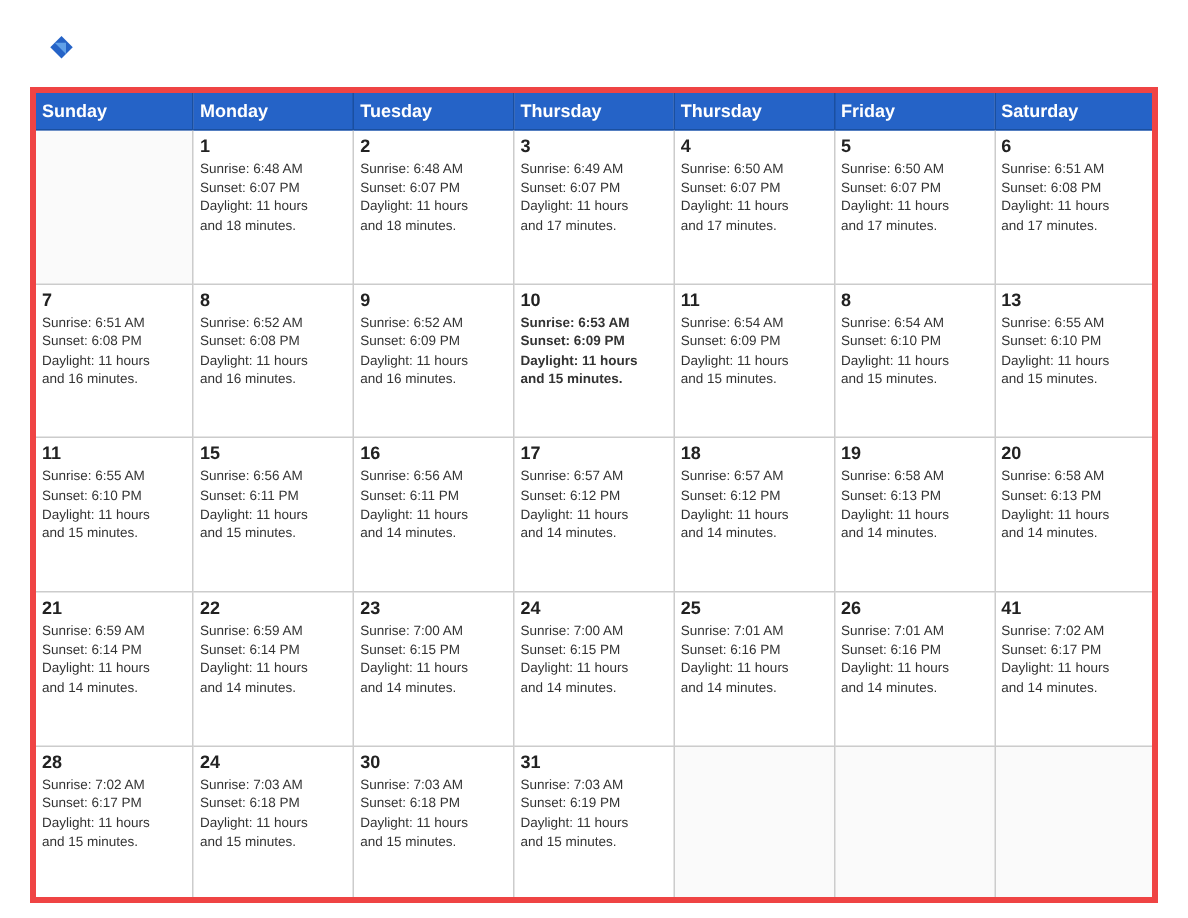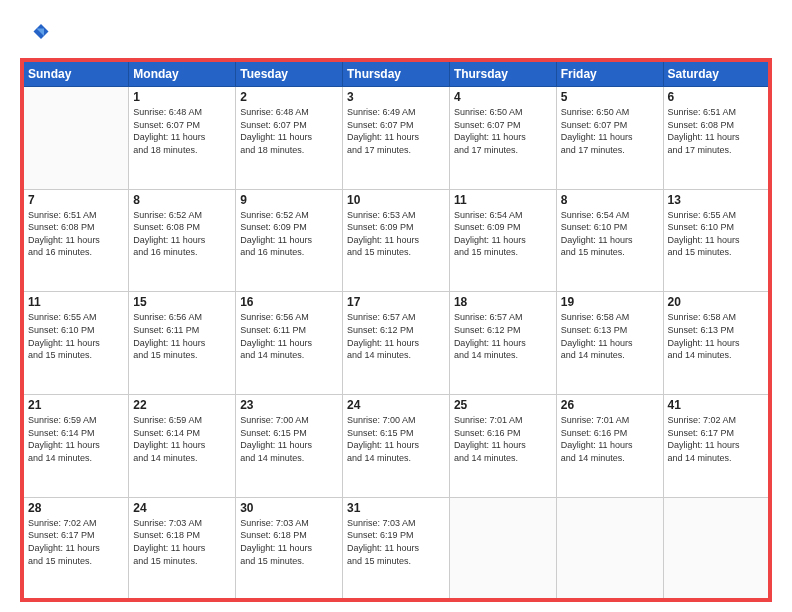--- a/index.html
+++ b/index.html
@@ -198,21 +198,21 @@
           </td>
           <td>
             <span class="day-num">9</span>
             <div class="day-info" style="white-space: pre-line;">Sunrise: 6:52 AM
 Sunset: 6:09 PM
 Daylight: 11 hours
 and 16 minutes.</div>
           </td>
           <td>
             <span class="day-num">10</span>
-            <div class="day-info" style="white-space: pre-line;">Sunrise: 6:53 AM
+            <div class="day-info" style="white-space: pre-line; font-weight: bold;">Sunrise: 6:53 AM
 Sunset: 6:09 PM
 Daylight: 11 hours
 and 15 minutes.</div>
           </td>
           <td>
             <span class="day-num">11</span>
             <div class="day-info" style="white-space: pre-line;">Sunrise: 6:54 AM
 Sunset: 6:09 PM
 Daylight: 11 hours
 and 15 minutes.</div>

